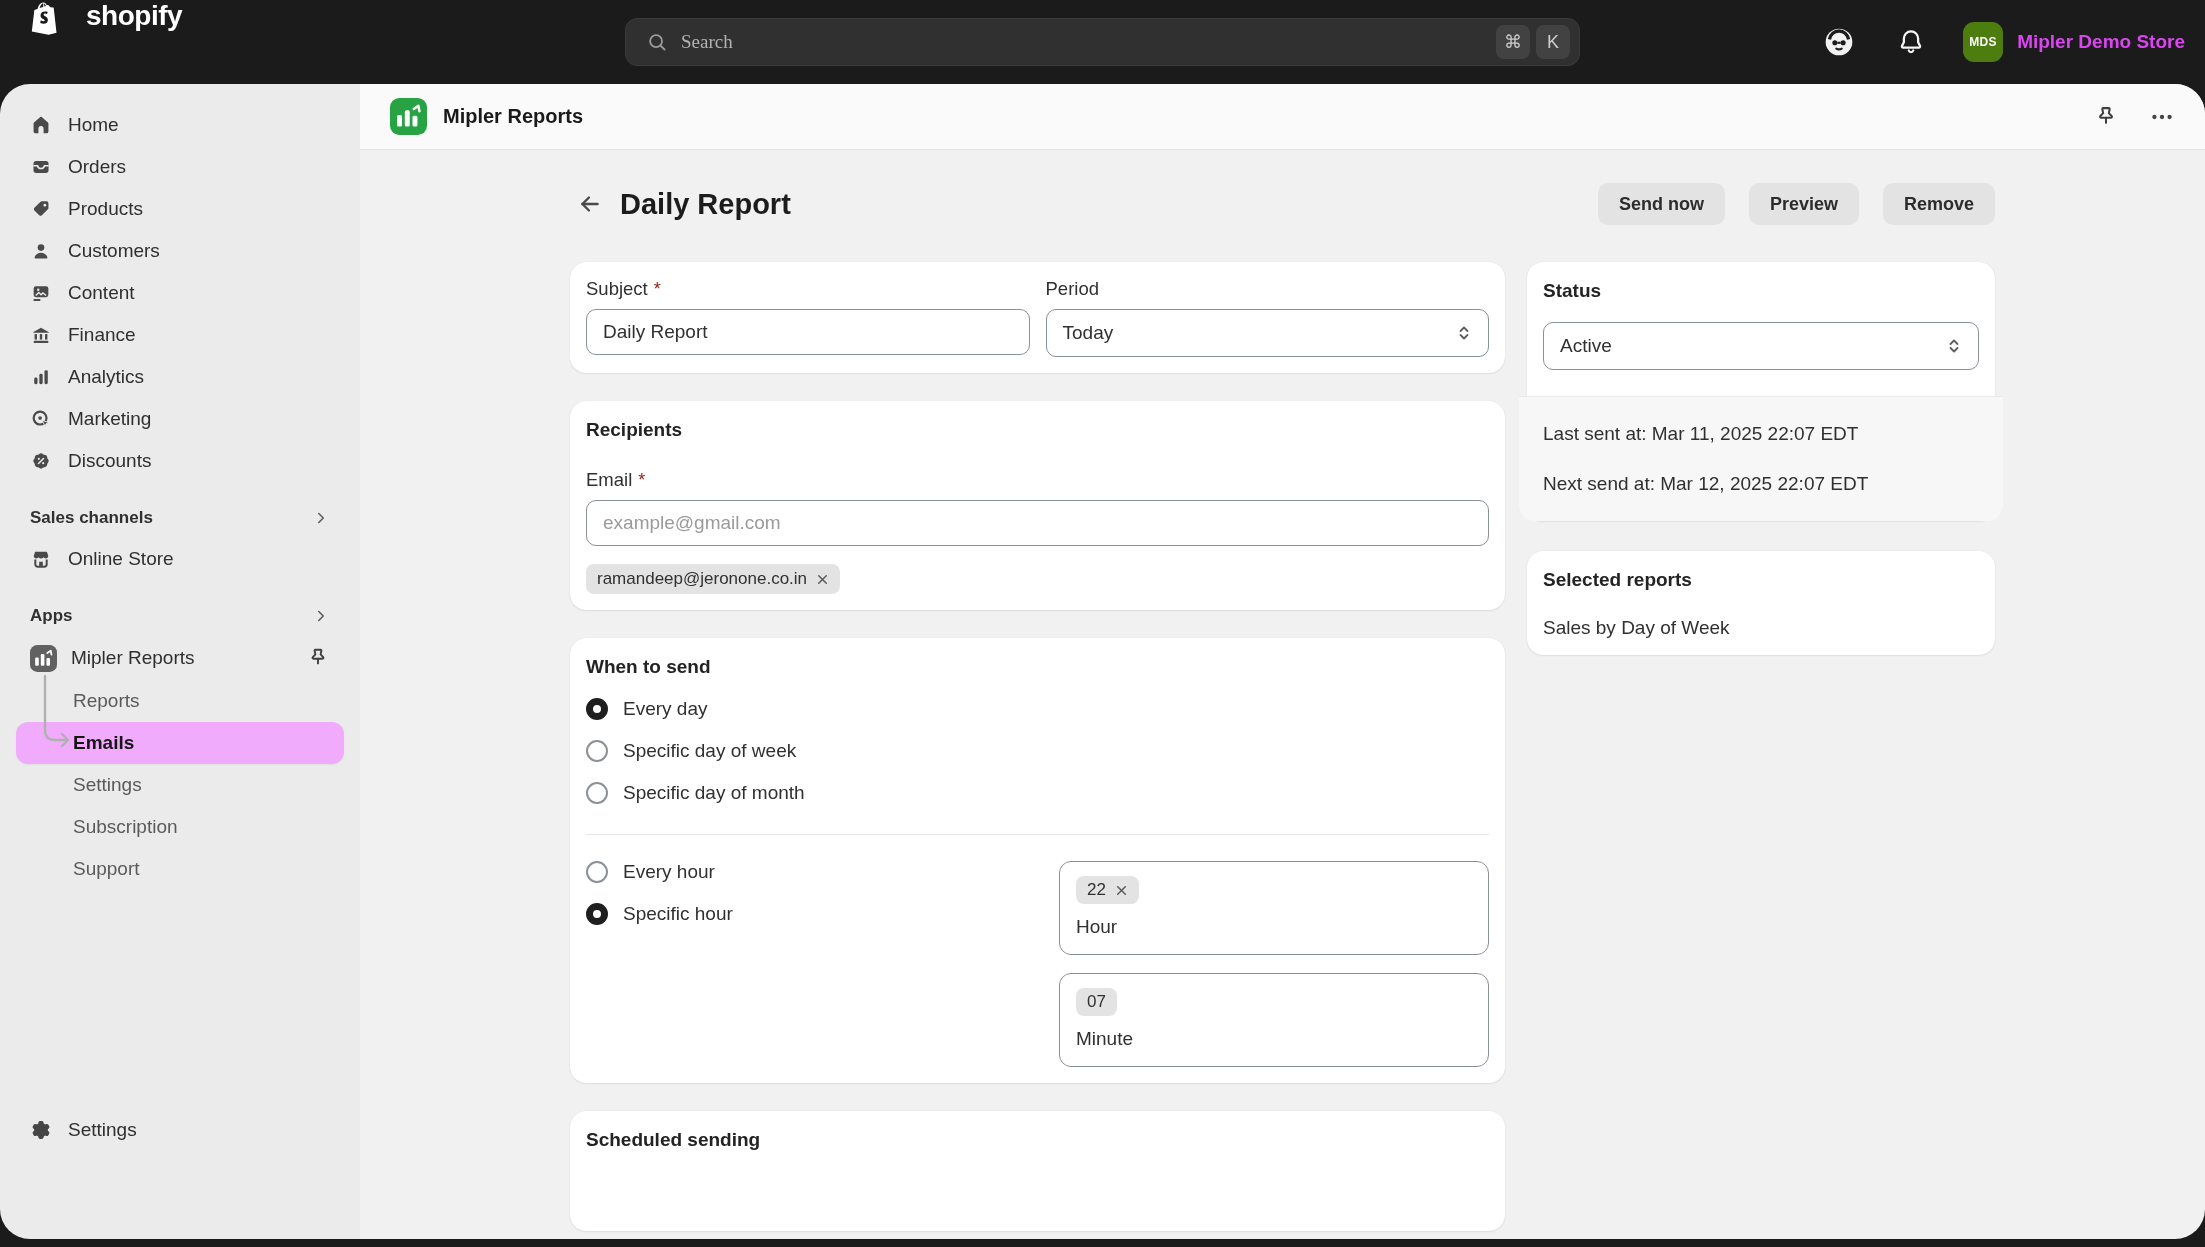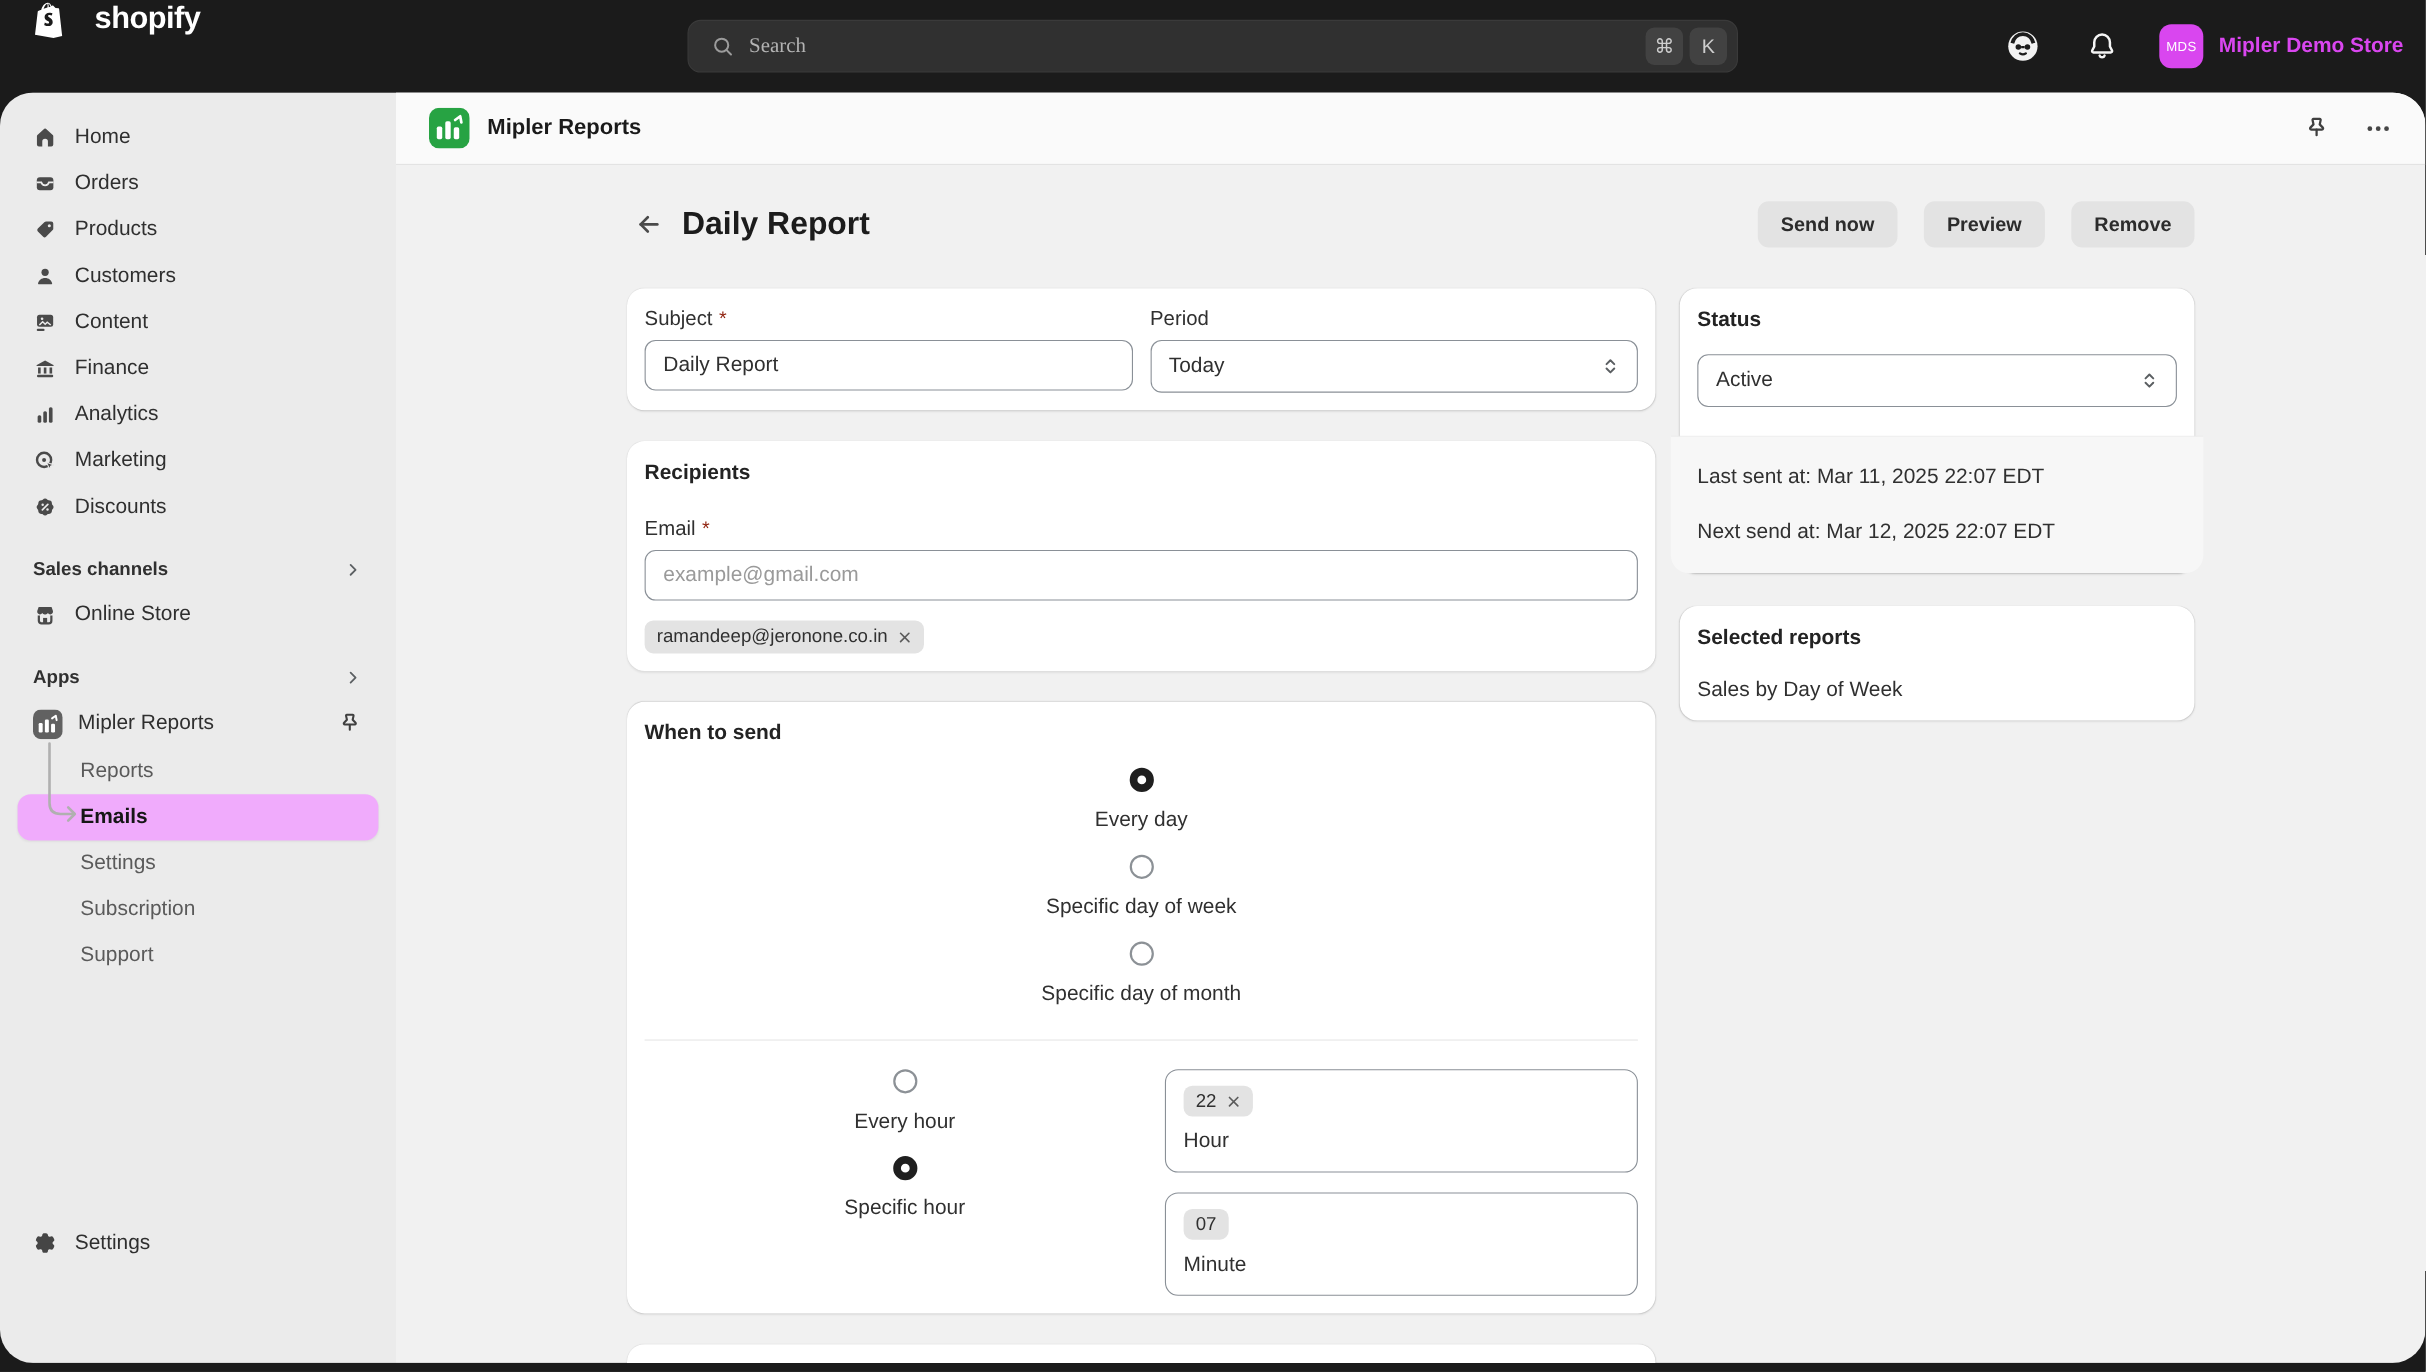--- a/index.html
+++ b/index.html
@@ -13,22 +13,22 @@
   .brand-word{color:#fff;font-size:28px;font-weight:700;letter-spacing:-.5px;}
   .search{position:absolute;left:625px;top:18px;width:955px;height:48px;background:#303030;
     border:1px solid #3a3a3a;border-radius:12px;display:flex;align-items:center;
     padding:0 9px 0 20px;box-sizing:border-box;cursor:text;}
   .search-text{color:#b3b3b3;font-size:19px;margin-left:13px;flex:1;font-family:Liberation Serif, serif;}
   .kbd{min-width:34px;height:34px;border-radius:8px;background:rgba(255,255,255,.09);
     color:#cdcdcd;display:flex;align-items:center;justify-content:center;font-size:18px;margin-left:6px;}
   .top-right{position:absolute;right:20px;top:0;height:84px;display:flex;align-items:center;gap:32px;}
   .icon-btn{width:40px;height:40px;display:flex;align-items:center;justify-content:center;cursor:pointer;}
   .account{display:flex;align-items:center;gap:14px;cursor:pointer;}
-  .avatar{width:40px;height:40px;border-radius:11px;background:#d946ef;color:#fff;font-size:12px;
-    font-weight:400;display:flex;align-items:center;justify-content:center;letter-spacing:.3px;}
+  .avatar{width:40px;height:40px;border-radius:11px;background:#4d7c0f;color:#fff;font-size:12px;
+    font-weight:700;display:flex;align-items:center;justify-content:center;letter-spacing:.3px;}
   .store-name{color:#d946ef;font-size:19px;font-weight:600;}
 
   
   .surface{position:absolute;top:84px;left:0;right:0;bottom:8px;border-radius:30px;overflow:hidden;display:flex;}
 
   
   .sidebar{width:360px;background:#ebebeb;box-sizing:border-box;padding:20px 16px 0;display:flex;flex-direction:column;flex:none;}
   .nav-item{display:flex;align-items:center;gap:16px;height:42px;padding:0 14px;border-radius:12px;
     color:#2f2f2f;font-size:19px;font-weight:500;cursor:pointer;}
   .nav-ic{width:22px;height:22px;flex:none;}
@@ -78,21 +78,21 @@
   .text-input::placeholder{color:#9a9a9a;}
   .select{height:46px;border:1px solid #8a9097;border-radius:10px;padding:0 14px 0 16px;display:flex;
     align-items:center;justify-content:space-between;font-size:19px;color:#303030;background:#fff;cursor:pointer;}
   .grid-2{display:grid;grid-template-columns:1fr 1fr;gap:16px;}
 
   .chips-row{margin-top:18px;display:flex;gap:10px;}
   .chip{display:inline-flex;align-items:center;height:30px;background:#e3e3e3;border-radius:8px;
     padding:0 11px;font-size:17px;color:#303030;gap:9px;}
   .chip-x{width:13px;height:13px;cursor:pointer;}
 
-  .radio-row{display:flex;align-items:center;gap:15px;margin-top:20px;font-size:19px;color:#303030;cursor:pointer;flex-direction:column;}
+  .radio-row{display:flex;align-items:center;gap:15px;margin-top:20px;font-size:19px;color:#303030;cursor:pointer;}
   .radio{width:22px;height:22px;border-radius:50%;box-sizing:border-box;border:2px solid #8c9196;background:#fff;flex:none;}
   .radio.on{border:7px solid #1f1f1f;}
   .divider{border-top:1px solid #e6e6e6;margin:30px 0 6px;}
 
   .hm-row{display:flex;}
   .hm-left{flex:1;}
   .hm-right{width:430px;display:flex;flex-direction:column;gap:18px;flex:none;margin-top:20px;}
   .tagbox{border:1px solid #8a9097;border-radius:12px;padding:14px 16px 16px;cursor:text;}
   .tagbox .chip{height:28px;}
   .tagbox-label{font-size:19px;color:#303030;margin-top:12px;}

